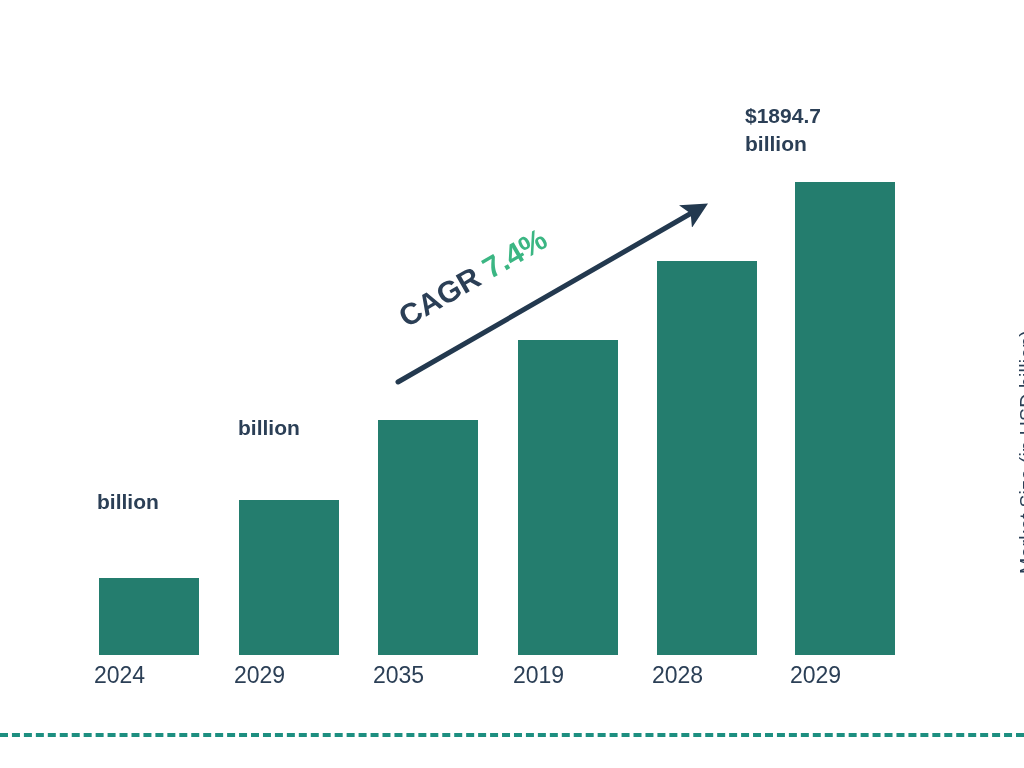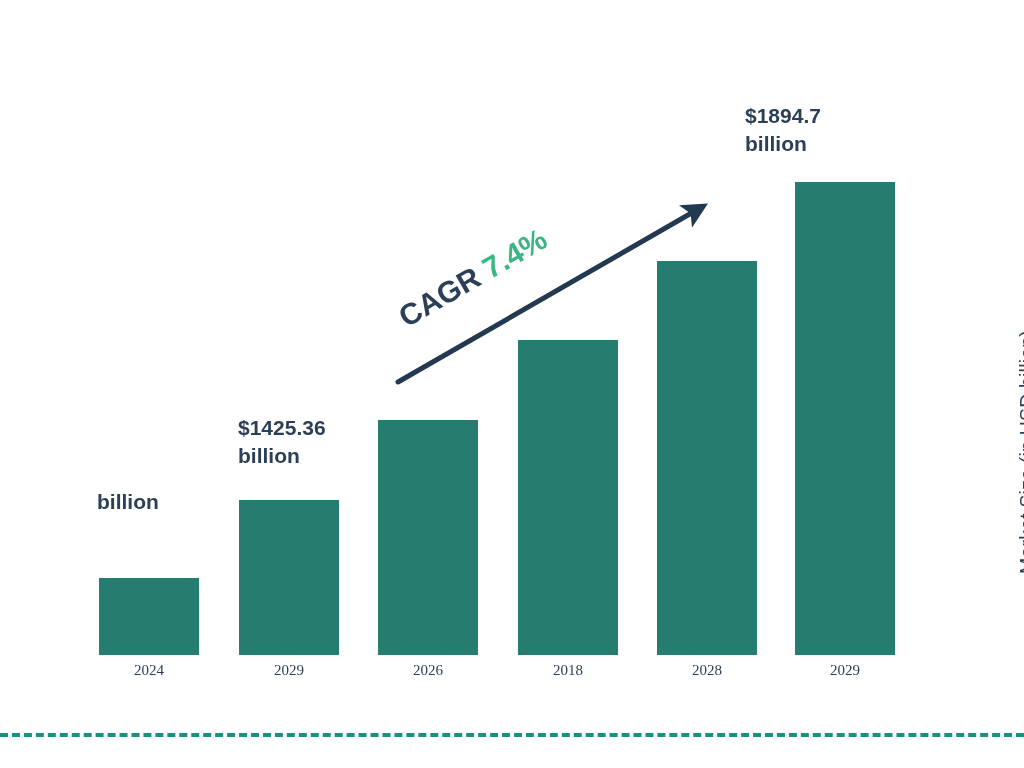--- a/index.html
+++ b/index.html
@@ -89,24 +89,24 @@
   .value-label .amount { display: block; }
   .value-label .unit { display: block; }
   .value-label.left-al { text-align: left; }
   .value-label.right-al { }
 
   
   .x-tick {
     position: absolute;
     top: 662px;
     width: 110px;
-    text-align: center;
-    font-size: 15px;
-    color: #2b3f56;
-    font-family: Liberation Serif, serif;
+    text-align: left;
+    font-size: 23px;
+    color: #2b3f56;
+    font-family: Liberation Sans, sans-serif;
   }
   .y-axis-title {
     position: absolute;
     right: 8px;
     top: 330px;
     font-size: 19.5px;
     color: #2b3f56;
     white-space: nowrap;
     transform: rotate(-90deg);
     transform-origin: right top;
@@ -159,21 +159,20 @@
     <div class="bar" style="left:518px; top:340px; width:100px; height:315px;"></div>
     <div class="bar" style="left:657px; top:261px; width:100px; height:394px;"></div>
     <div class="bar" style="left:795px; top:182px; width:100px; height:473px;"></div>
   </div>
 
   <div class="value-label left-al" style="left:97px; top:488px; width:140px;">
     <span class="unit">billion</span>
   </div>
 
   <div class="value-label left-al" style="left:238px; top:414px; width:150px;">
-    <span class="amount">$1425.36</span>
     <span class="unit">billion</span>
   </div>
 
   <div class="value-label right-al" style="left:745px; top:102px; width:140px;">
     <span class="amount">$1894.7</span>
     <span class="unit">billion</span>
   </div>
 
   <svg class="cagr-arrow" viewBox="0 0 1024 768">
     <defs>
@@ -183,22 +182,22 @@
     </defs>
     <line x1="398" y1="382" x2="695" y2="211" stroke="#23394f" stroke-width="5" stroke-linecap="round" marker-end="url(#arrowhead)"></line>
   </svg>
 
   <div class="cagr-text">
     <span class="cagr-word">CAGR</span><span class="cagr-word">&nbsp;</span><span class="cagr-value">7.4%</span>
   </div>
 
   <div class="x-tick" style="left:94px;">2024</div>
   <div class="x-tick" style="left:234px;">2029</div>
-  <div class="x-tick" style="left:373px;">2026</div>
-  <div class="x-tick" style="left:513px;">2018</div>
+  <div class="x-tick" style="left:373px;">2035</div>
+  <div class="x-tick" style="left:513px;">2019</div>
   <div class="x-tick" style="left:652px;">2028</div>
   <div class="x-tick" style="left:790px;">2029</div>
 
   <div class="y-axis-title">Market Size (in USD billion)</div>
 
   <div class="footer-rule"></div>
 
 </div>
 
 </body></html>

